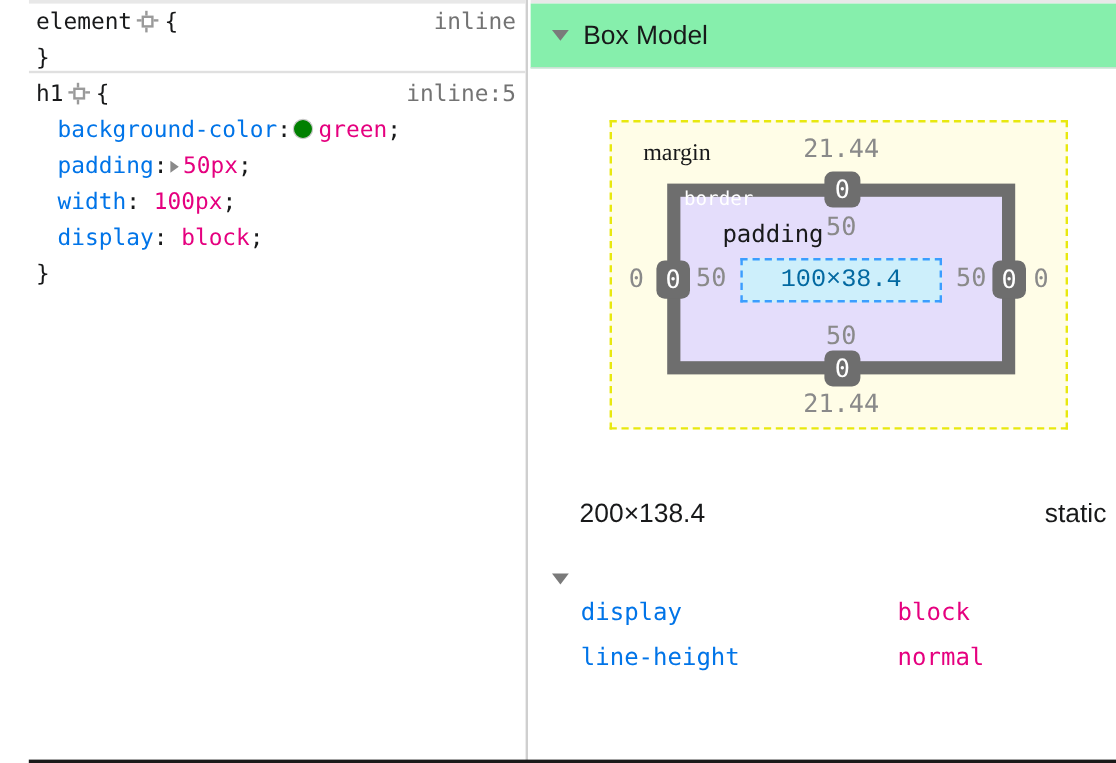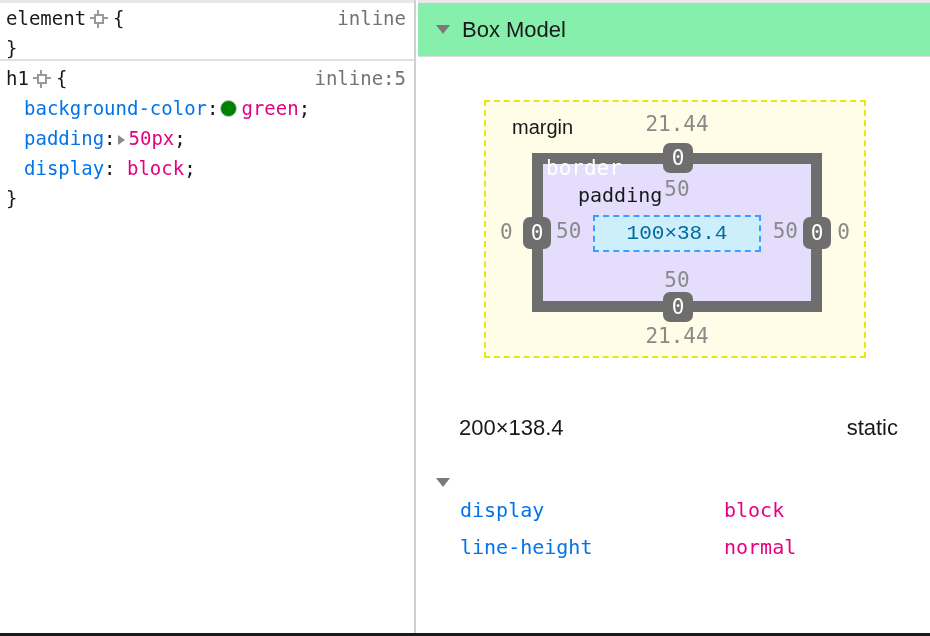--- a/index.html
+++ b/index.html
@@ -6,20 +6,21 @@
     margin: 0; padding: 0;
     width: 930px; height: 636px;
     overflow: hidden;
     background: #ffffff;
     font-family: "Liberation Sans", sans-serif;
   }
   #app {
     position: relative;
     width: 742px; height: 636px;
     background: #ffffff;
+    margin-left: 24px;
   }
 
   
   #rules-pane {
     position: absolute;
     left: 0; top: 0;
     width: 416px; height: 636px;
     background: #ffffff;
     border-right: 2px solid #cfcfcf;
     box-sizing: border-box;
@@ -152,35 +153,35 @@
   #margin-box {
     position: absolute;
     left: 66px; top: 100px;
     width: 382px; height: 258px;
     box-sizing: border-box;
     background: #fffde7;
     border: 2px dashed #e8e80e;
   }
   #label-margin {
     position: absolute; left: 26px; top: 14px;
-    font-family: Liberation Sans, sans-serif;
+    font-family: Liberation Serif, serif;
     font-size: 20px; color: #18191a;
   }
   #border-box {
     position: absolute;
     left: 46px; top: 51px;
     width: 290px; height: 159px;
     box-sizing: border-box;
     background: #6e6e6e;
     border: 0;
   }
   #label-border {
     position: absolute; left: 14px; top: 3px;
     font-family: "DejaVu Sans Mono", monospace;
-    font-size: 21px; color: #ffffff;
+    font-size: 16px; color: #ffffff;
     z-index: 4;
   }
   #padding-box {
     position: absolute;
     left: 11px; top: 11px;
     width: 268px; height: 137px;
     box-sizing: border-box;
     background: #e4ddfb;
   }
   #label-padding {
@@ -324,20 +325,24 @@
       </div>
 
       <div class="decl">
         <span class="prop">background-color</span><span class="colon">:</span><span class="swatch"></span><span class="val">green</span><span class="semi">;</span>
       </div>
 
       <div class="decl">
         <span class="prop">padding</span><span class="colon">:</span><span class="expander"></span><span class="val">50px</span><span class="semi">;</span>
       </div>
 
+      <div class="decl">
+        <span class="prop">width</span><span class="colon">:</span>
+        <span class="val">100px</span><span class="semi">;</span>
+      </div>
 
       <div class="decl">
         <span class="prop">display</span><span class="colon">:</span>
         <span class="val">block</span><span class="semi">;</span>
       </div>
 
       <div class="close-brace">}</div>
     </div>
   </div>
 

